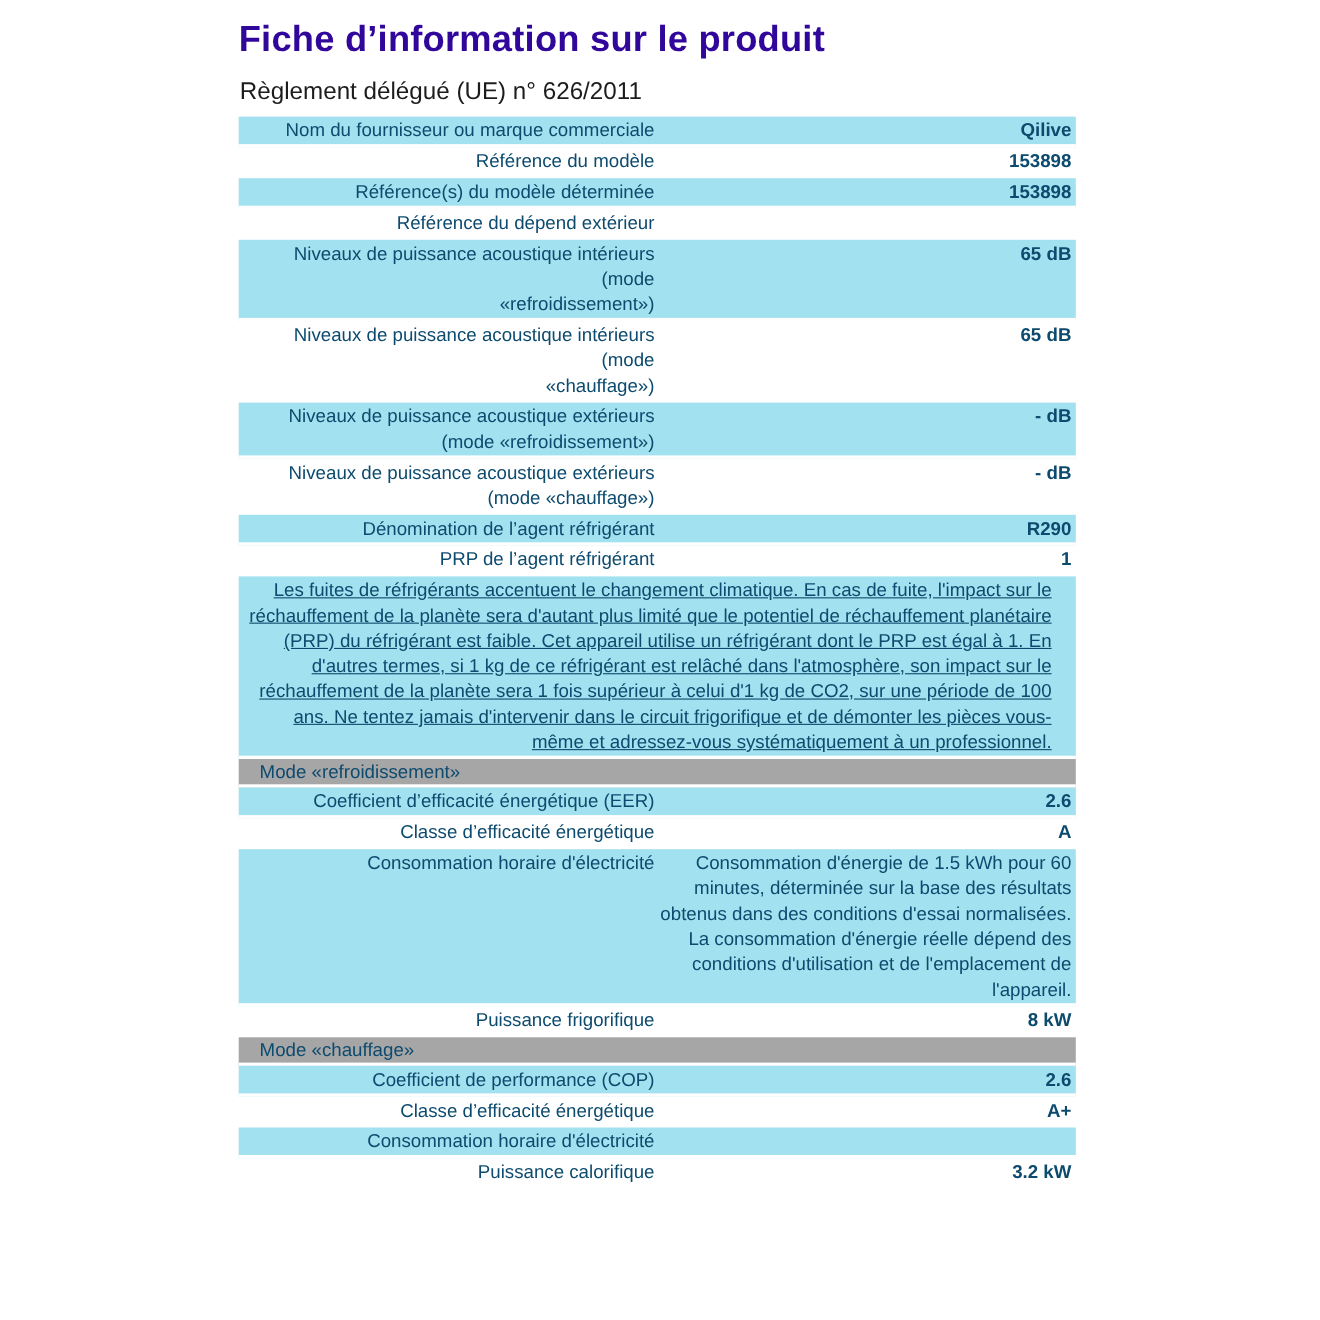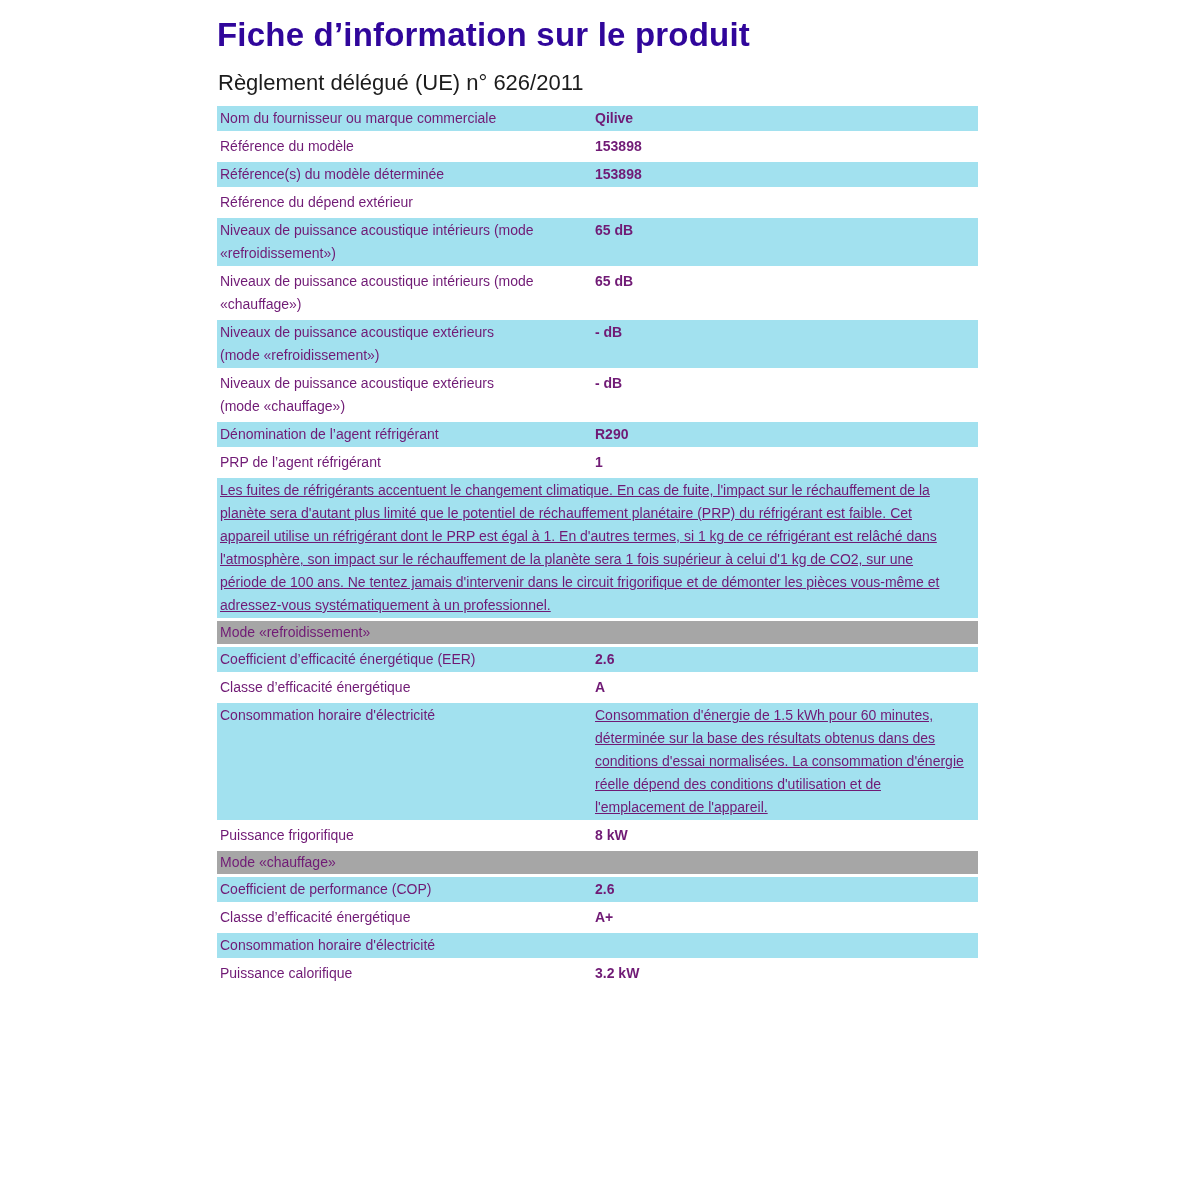--- a/index.html
+++ b/index.html
@@ -28,36 +28,38 @@
     margin: 0 0 16px 0;
     letter-spacing: 0.2px;
   }
   .subtitle {
     font-size: 22px;
     color: #1c1c1c;
     margin: 0 0 10px 1px;
   }
   .table {
     width: 761px;
-    font-size: 14px;
+    font-size: 17px;
     line-height: 23px;
-    color: #701a75;
+    color: #0c4a6e;
+    text-align: right;
   }
   .row {
     display: flex;
     border-bottom: 3px solid #ffffff;
     min-height: 23px;
   }
   .bg-cyan { background: #a2e1ef; }
   .bg-white { background: #ffffff; }
   .row.section {
     background: #a6a6a6;
   }
   .row.section span {
     padding-left: 3px;
+    margin-left: 16px;
   }
   .row.note {
     display: block;
   }
   .row.note span {
     display: block;
     padding: 1px 22px 1px 3px;
     text-decoration: underline;
   }
   .cell-label {
@@ -67,21 +69,20 @@
     box-sizing: border-box;
     white-space: pre-line;
   }
   .cell-value {
     flex: 1;
     padding: 1px 4px 1px 0;
     font-weight: bold;
   }
   .row.kvtext .cell-value {
     font-weight: normal;
-    text-decoration: underline;
   }
 </style>
 </head>
 <body>
 
 <div class="page">
   <div class="content">
     <h1 class="title">Fiche d’information sur le produit</h1>
     <div class="subtitle">Règlement délégué (UE) n° 626/2011</div>
     <div class="table" id="info-table">

